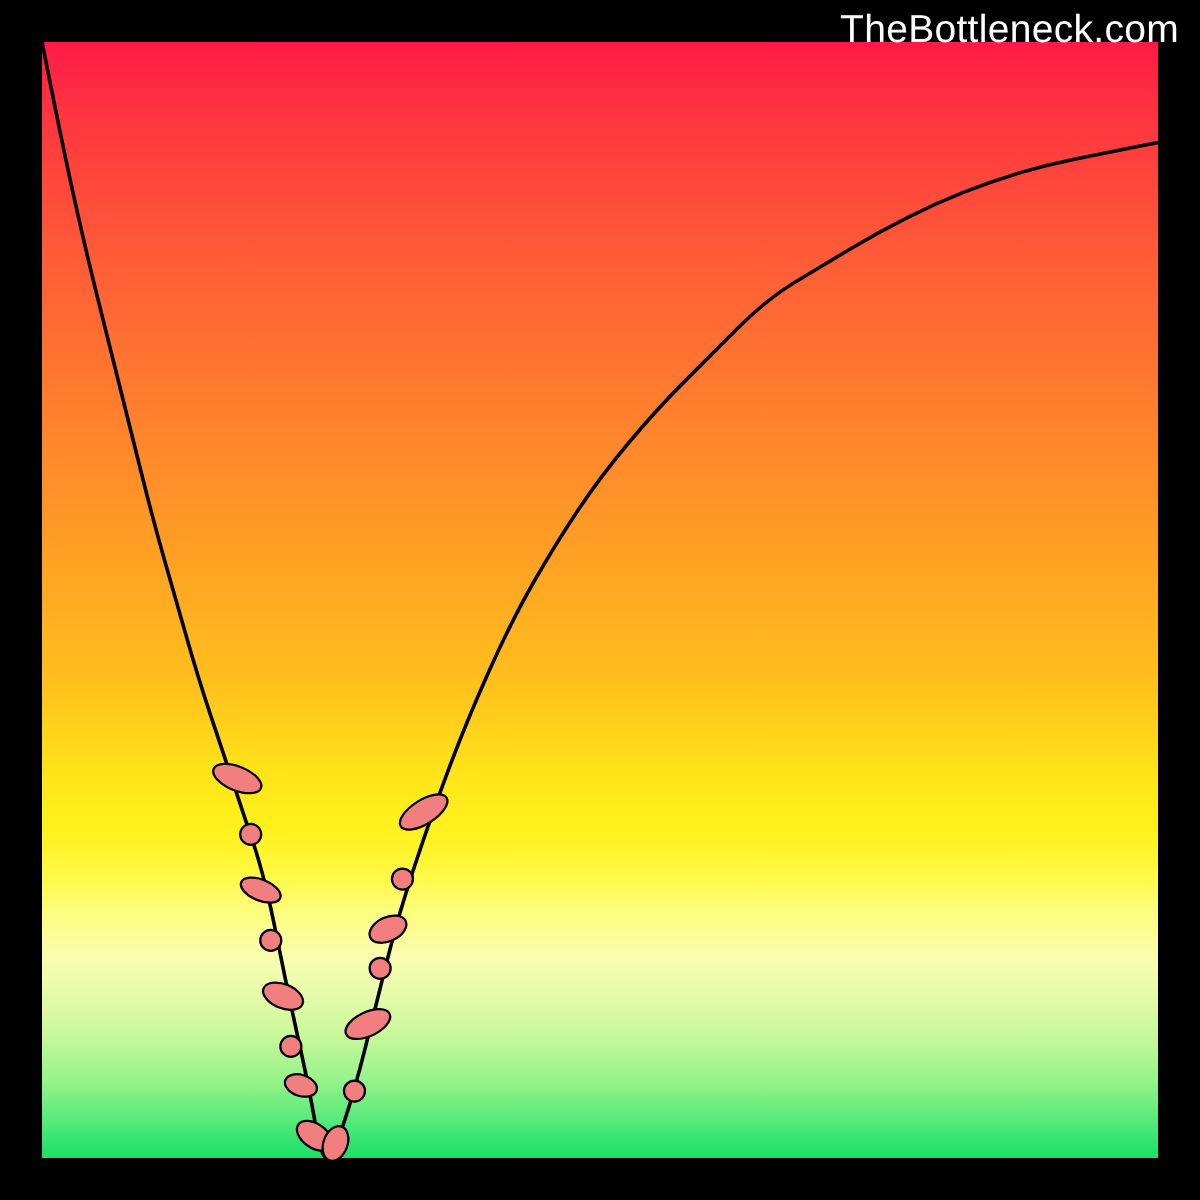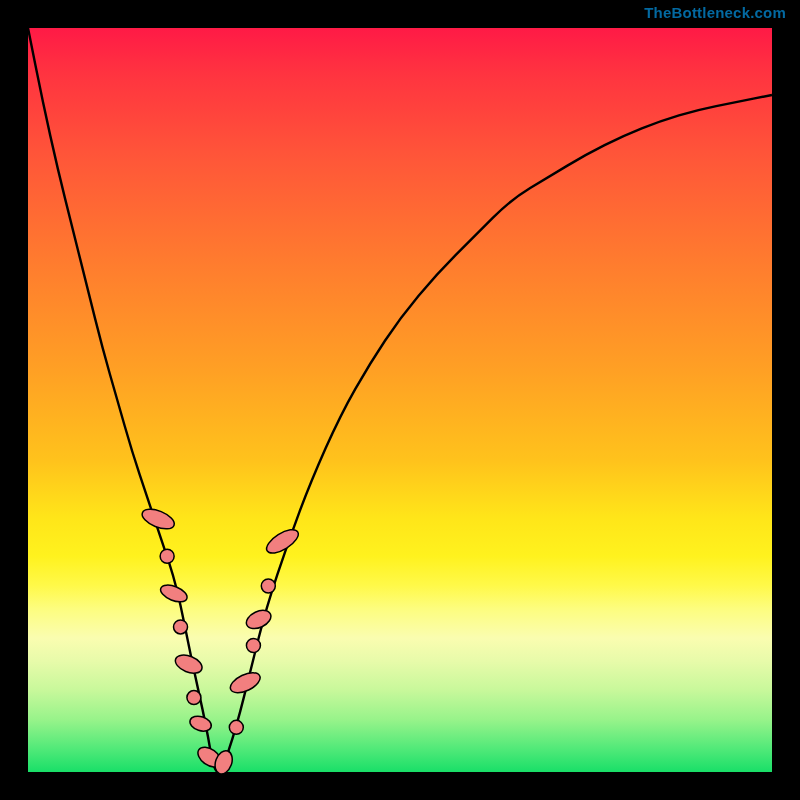--- a/index.html
+++ b/index.html
@@ -14,23 +14,23 @@
   .frame {
     position: relative;
     width: 800px;
     height: 800px;
     background: #000;
   }
   .watermark {
     position: absolute;
     top: 4px;
     right: 14px;
-    color: #0369a1;
-    font-size: 15px;
-    font-weight: 700;
+    color: #ffffff;
+    font-size: 26px;
+    font-weight: 400;
     letter-spacing: 0.2px;
     z-index: 10;
   }
   .plot-area {
     position: absolute;
     left: 28px;
     top: 28px;
     width: 744px;
     height: 744px;
     

